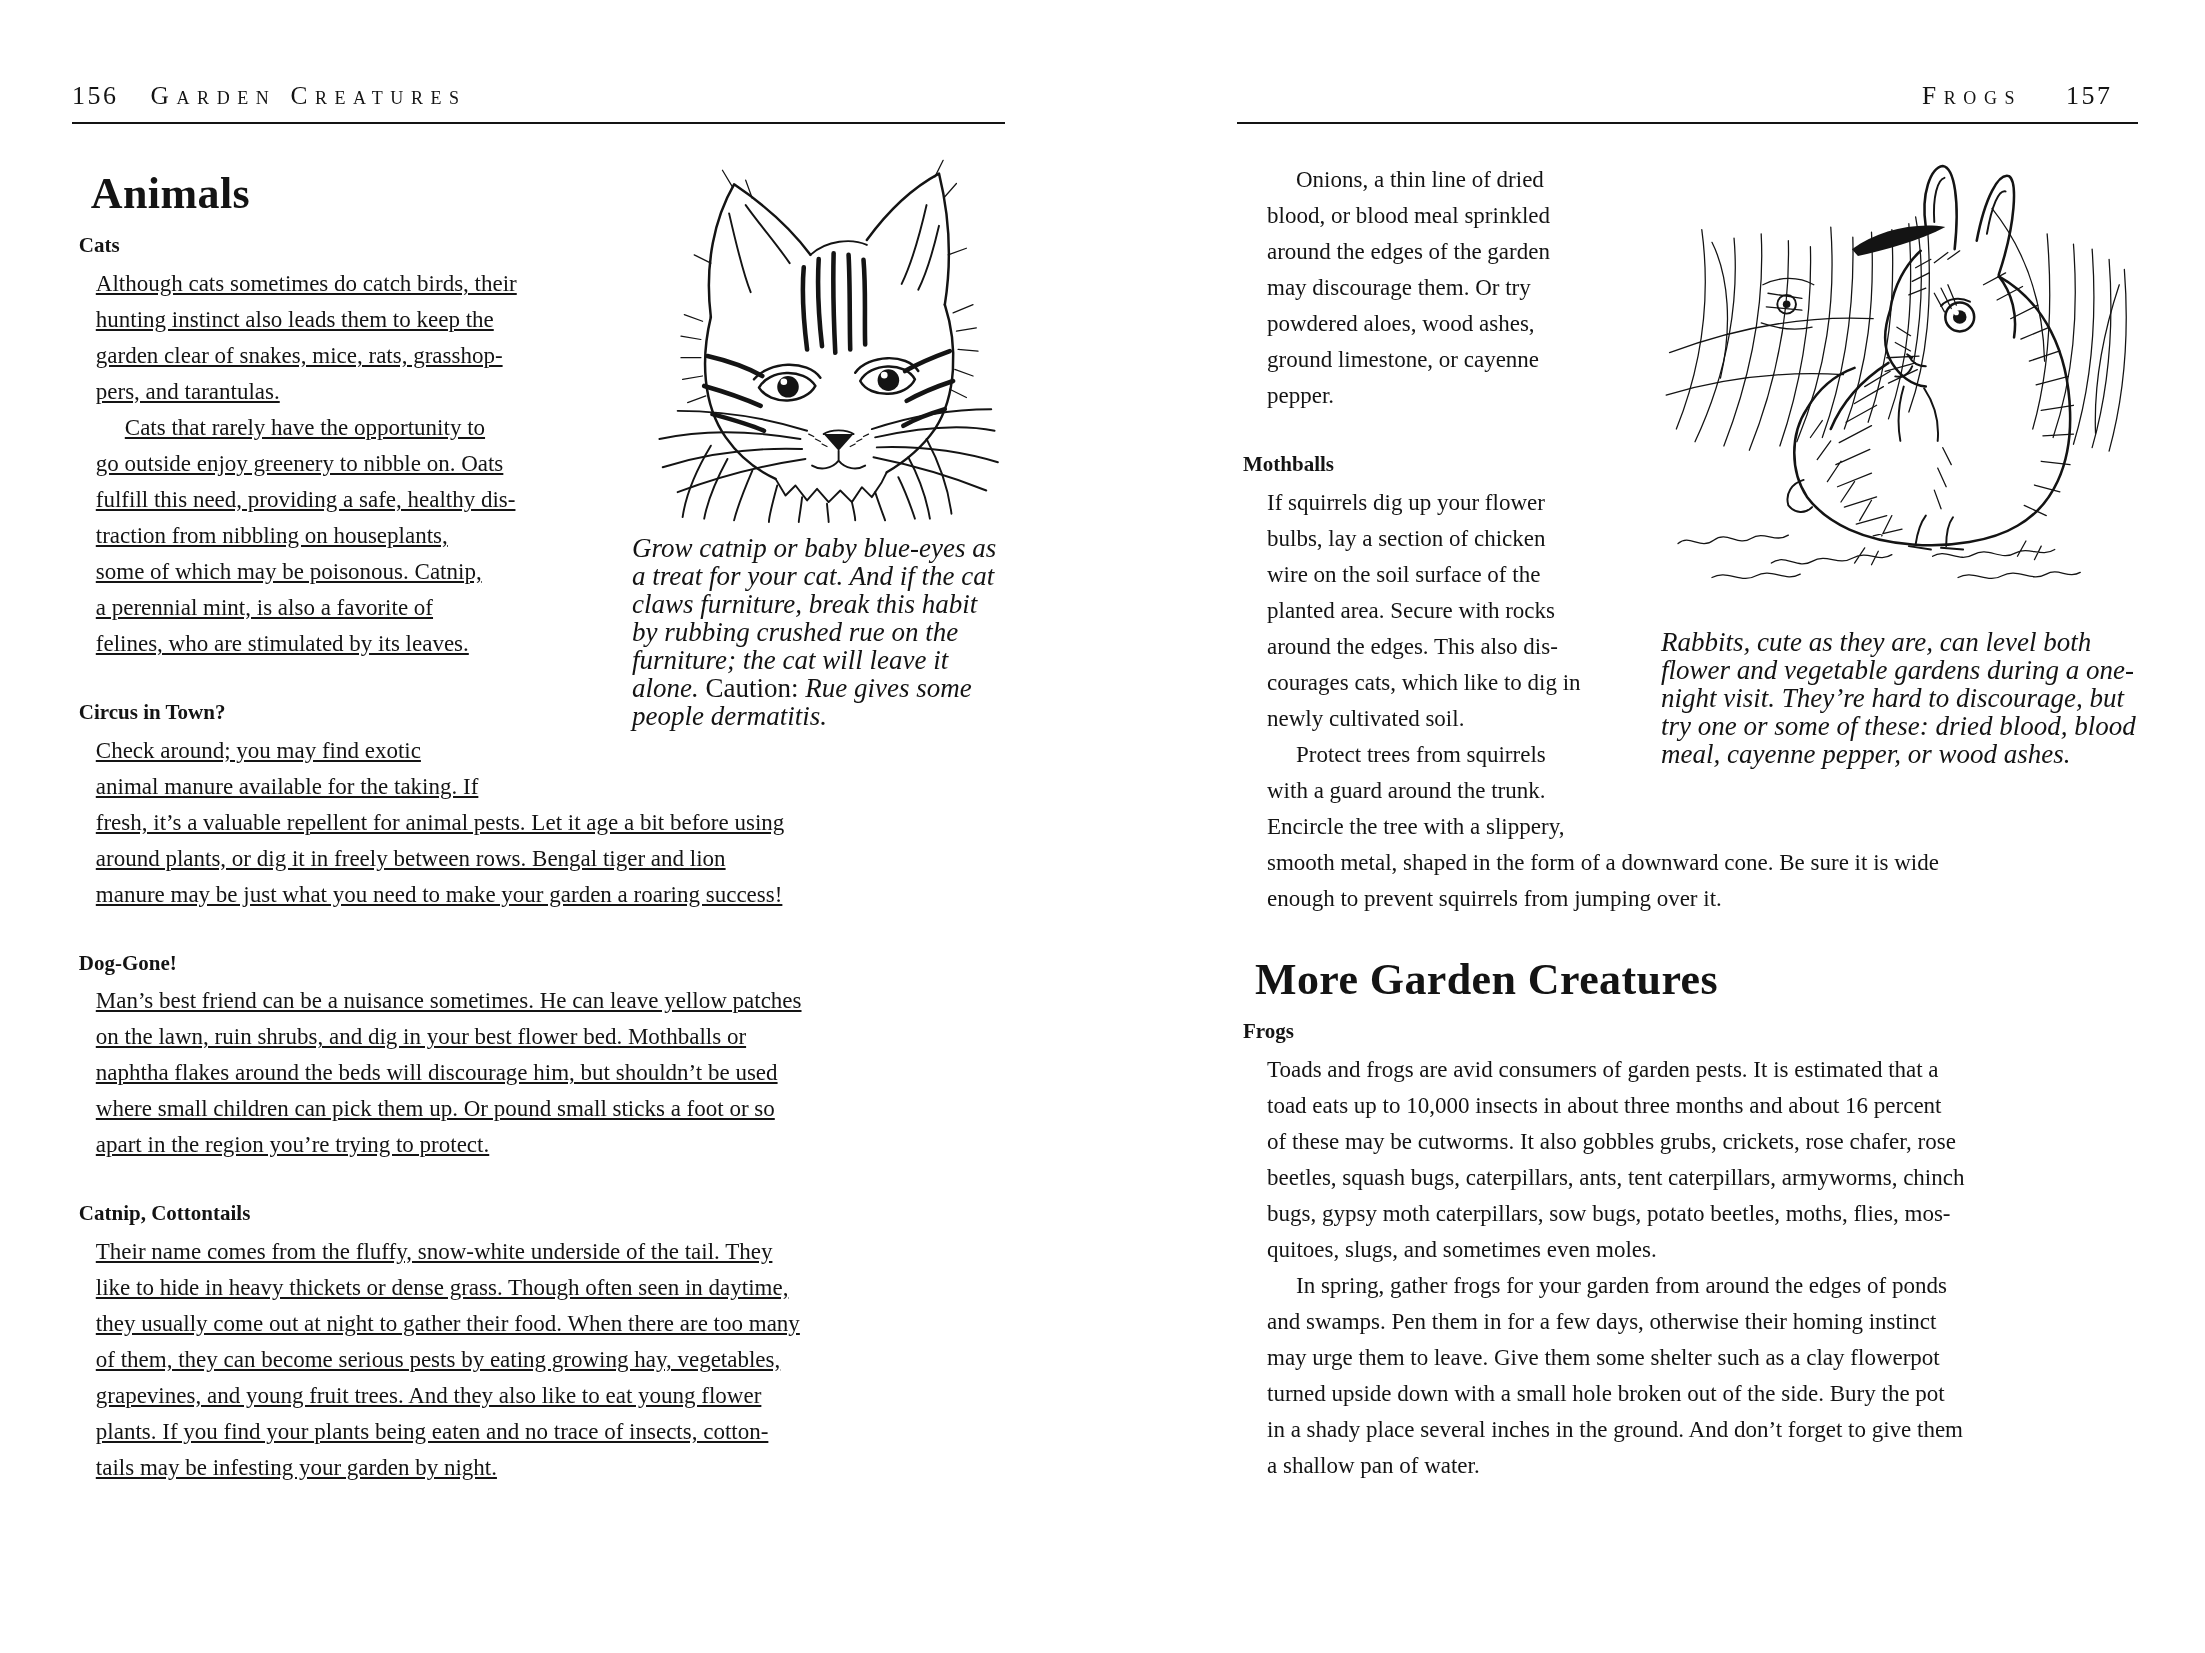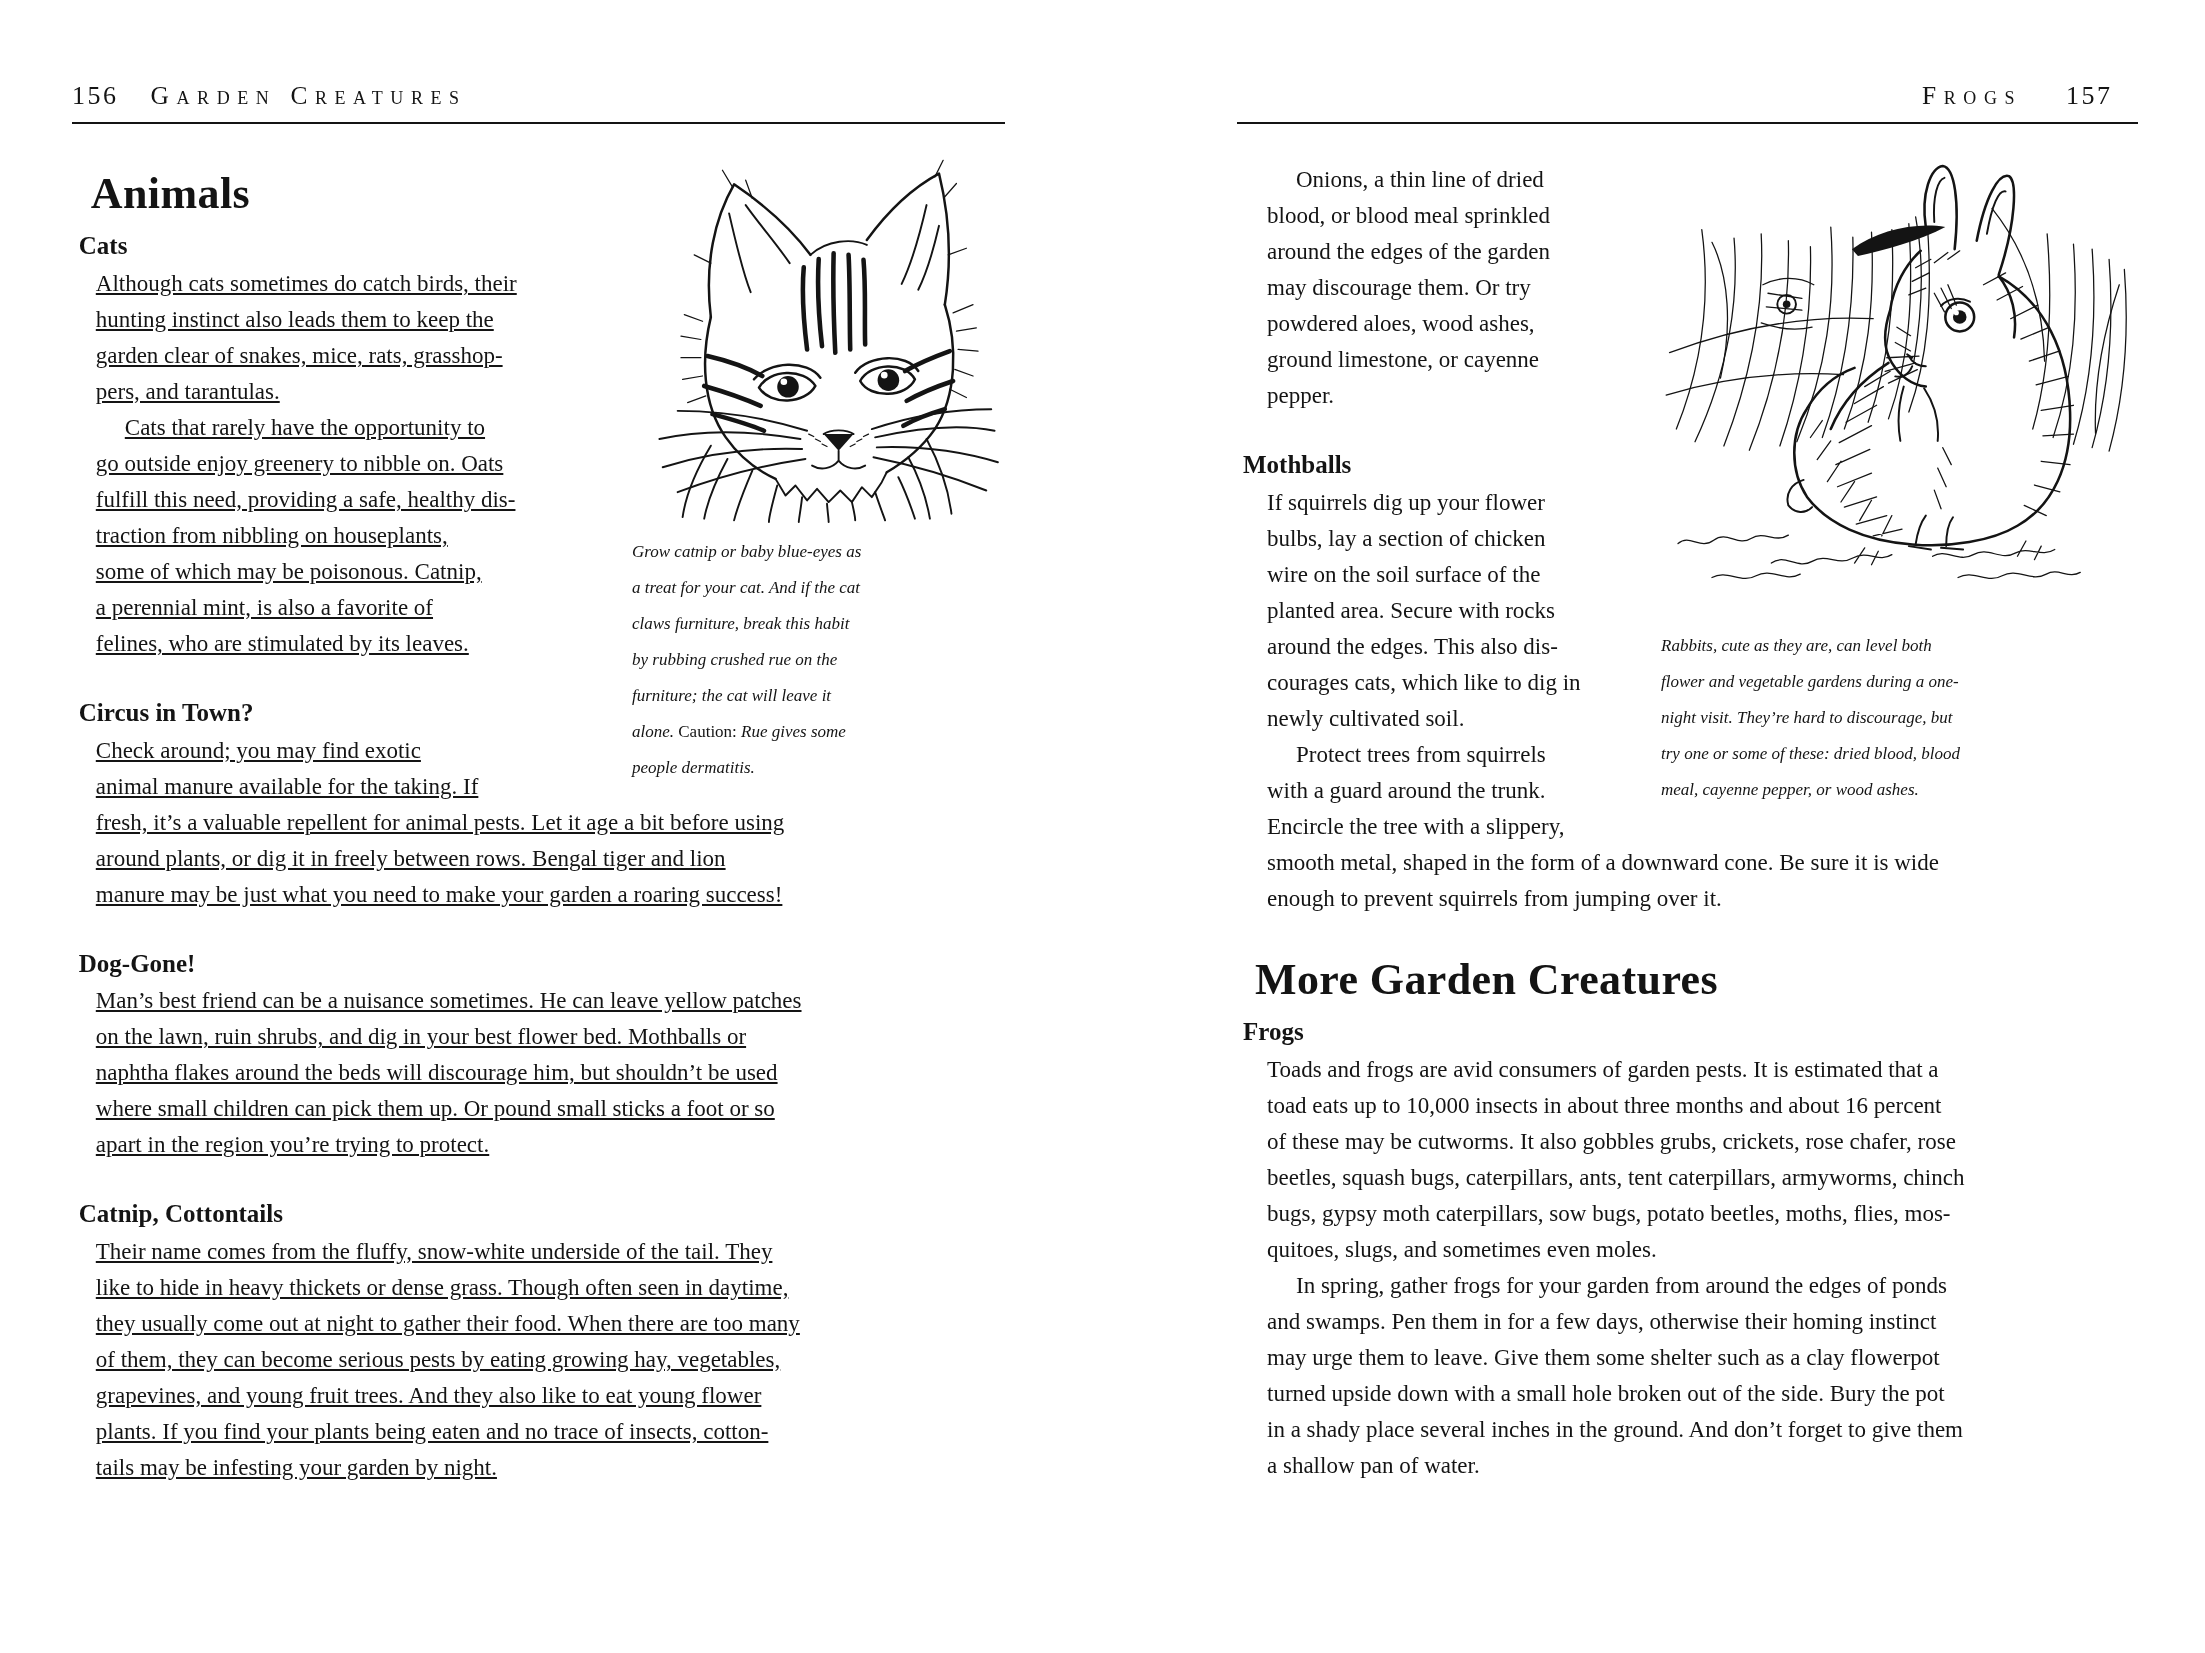--- a/index.html
+++ b/index.html
@@ -12,33 +12,33 @@
   .rhead{font-size:25.4px;font-variant:small-caps;letter-spacing:7.6px;}
   .page-left .rhead{margin-left:32px;}
   .page-right .running{justify-content:flex-end;padding-right:25.4px;}
   .page-right .folio{margin-left:44px;}
   .rule{border-top:2.5px solid #141414;margin-top:1.7px;}
   .content{padding-top:1.7px;}
   .page-left .content{padding-left:6.8px;}
   .page-right .content{padding-left:6px;}
   h1{font-size:44px;line-height:53px;font-weight:bold;margin:42px 0 0 12px;letter-spacing:0.4px;}
   h1.more{margin-top:36px;}
-  h2{font-size:25px;line-height:37px;font-weight:bold;margin:32px 0 1.7px 0;}
+  h2{font-size:21px;line-height:37px;font-weight:bold;margin:32px 0 1.7px 0;}
   h1+h2{margin-top:6.8px;}
   p.body{font-size:23px;line-height:36px;margin:0;white-space:pre-line;}
   .page-left p.body{margin-left:17px;text-decoration:underline;}
   .page-right p.body{margin-left:24px;}
   p.indent{text-indent:29px;}
   p.first{margin-top:37px;}
   figure{float:right;margin:0;}
   .fig-cat{width:373px;margin:22px 0 6.8px 15.3px;}
   .fig-rabbit{width:477px;margin:24px 0 6.8px 13.6px;}
   .fig-cat svg{display:block;margin-left:17px;}
   .fig-rabbit svg{display:block;}
-  figcaption{font-style:italic;font-size:17px;line-height:36px;white-space:pre-line;}
+  figcaption{font-style:italic;font-size:27px;line-height:28px;white-space:pre-line;}
   .fig-cat figcaption{margin-top:6.8px;}
   .fig-rabbit figcaption{margin-top:42px;}
   figcaption .rom{font-style:normal;}
   svg .ink{fill:none;stroke:#141414;stroke-linecap:round;stroke-linejoin:round;}
   svg .w1{stroke-width:1.5px;}
   svg .w2{stroke-width:2.3px;}
   svg .w3{stroke-width:3px;}
   svg .w5{stroke-width:5.5px;}
   svg .fill{fill:#141414;stroke:none;}
   svg .paper{fill:#ffffff;stroke:none;}

